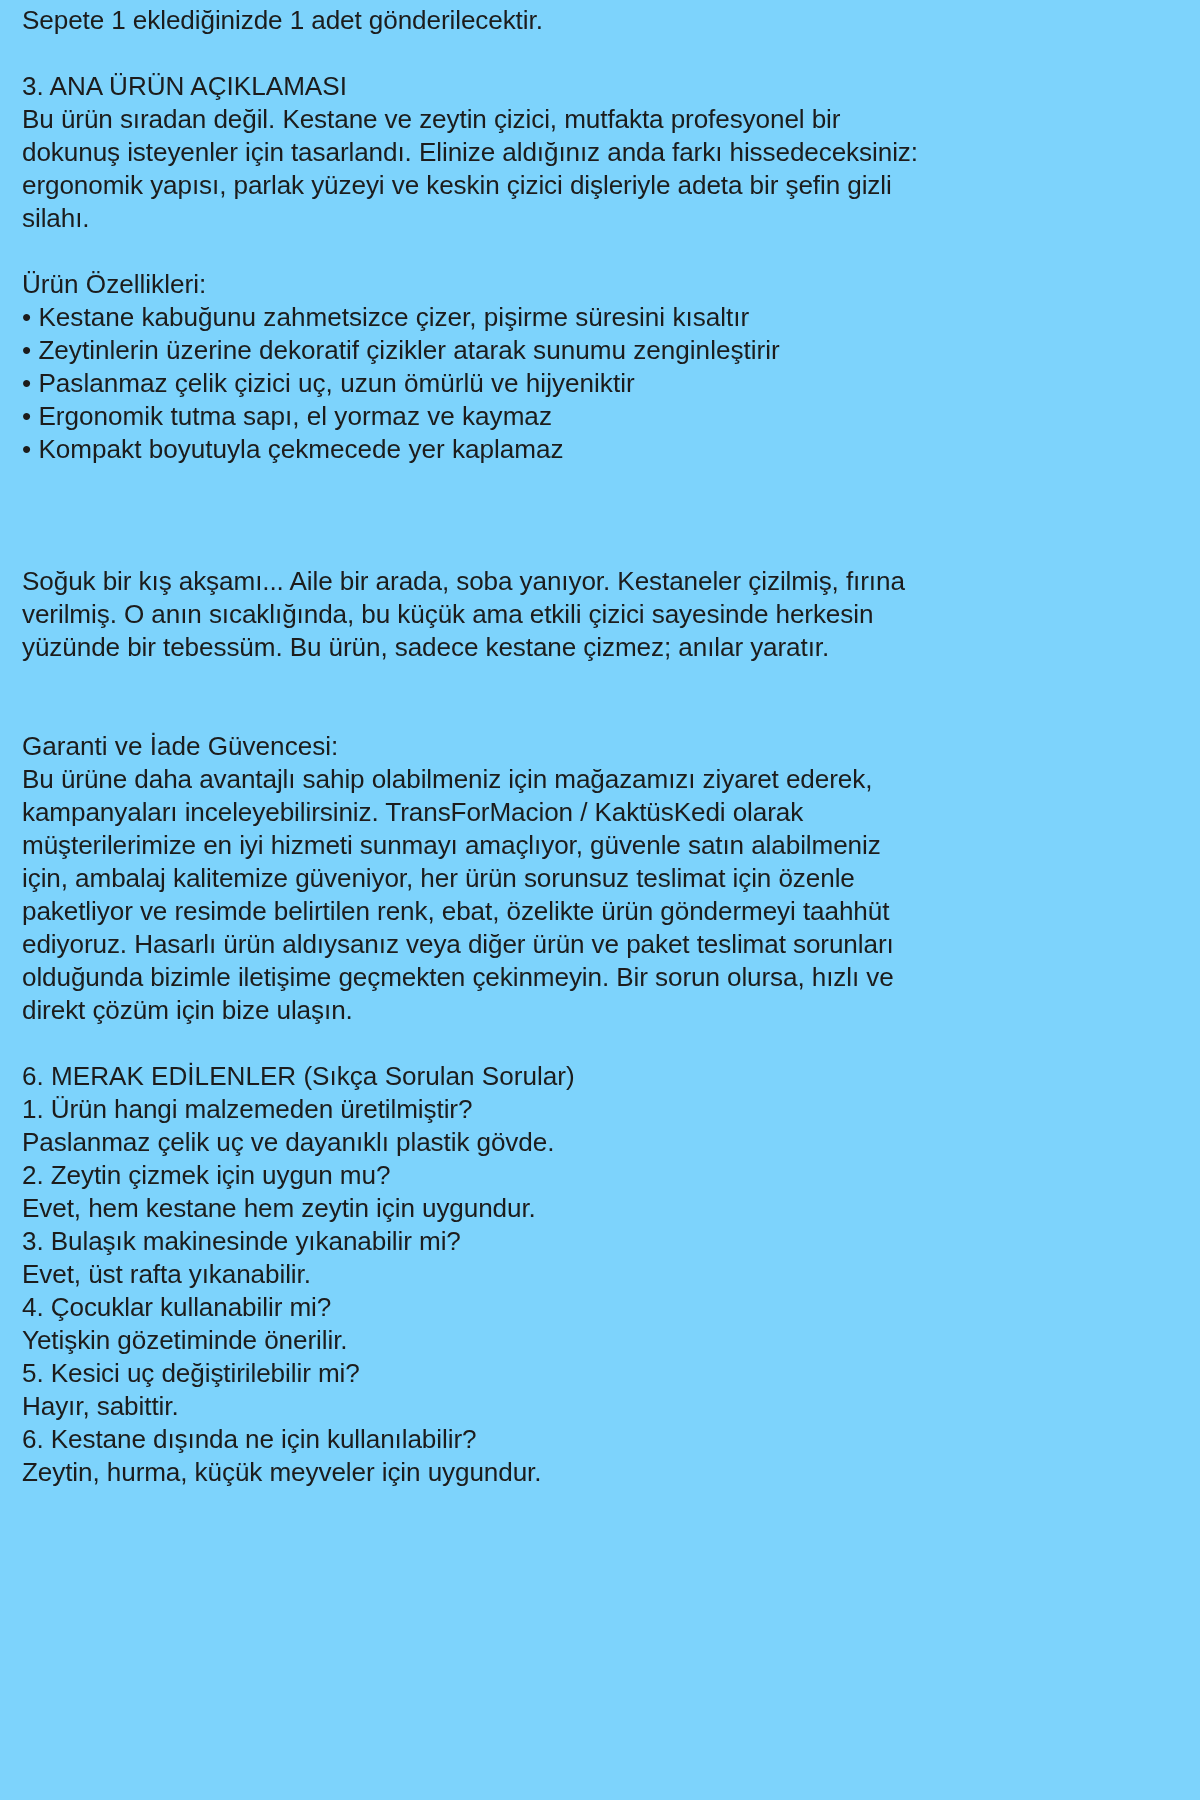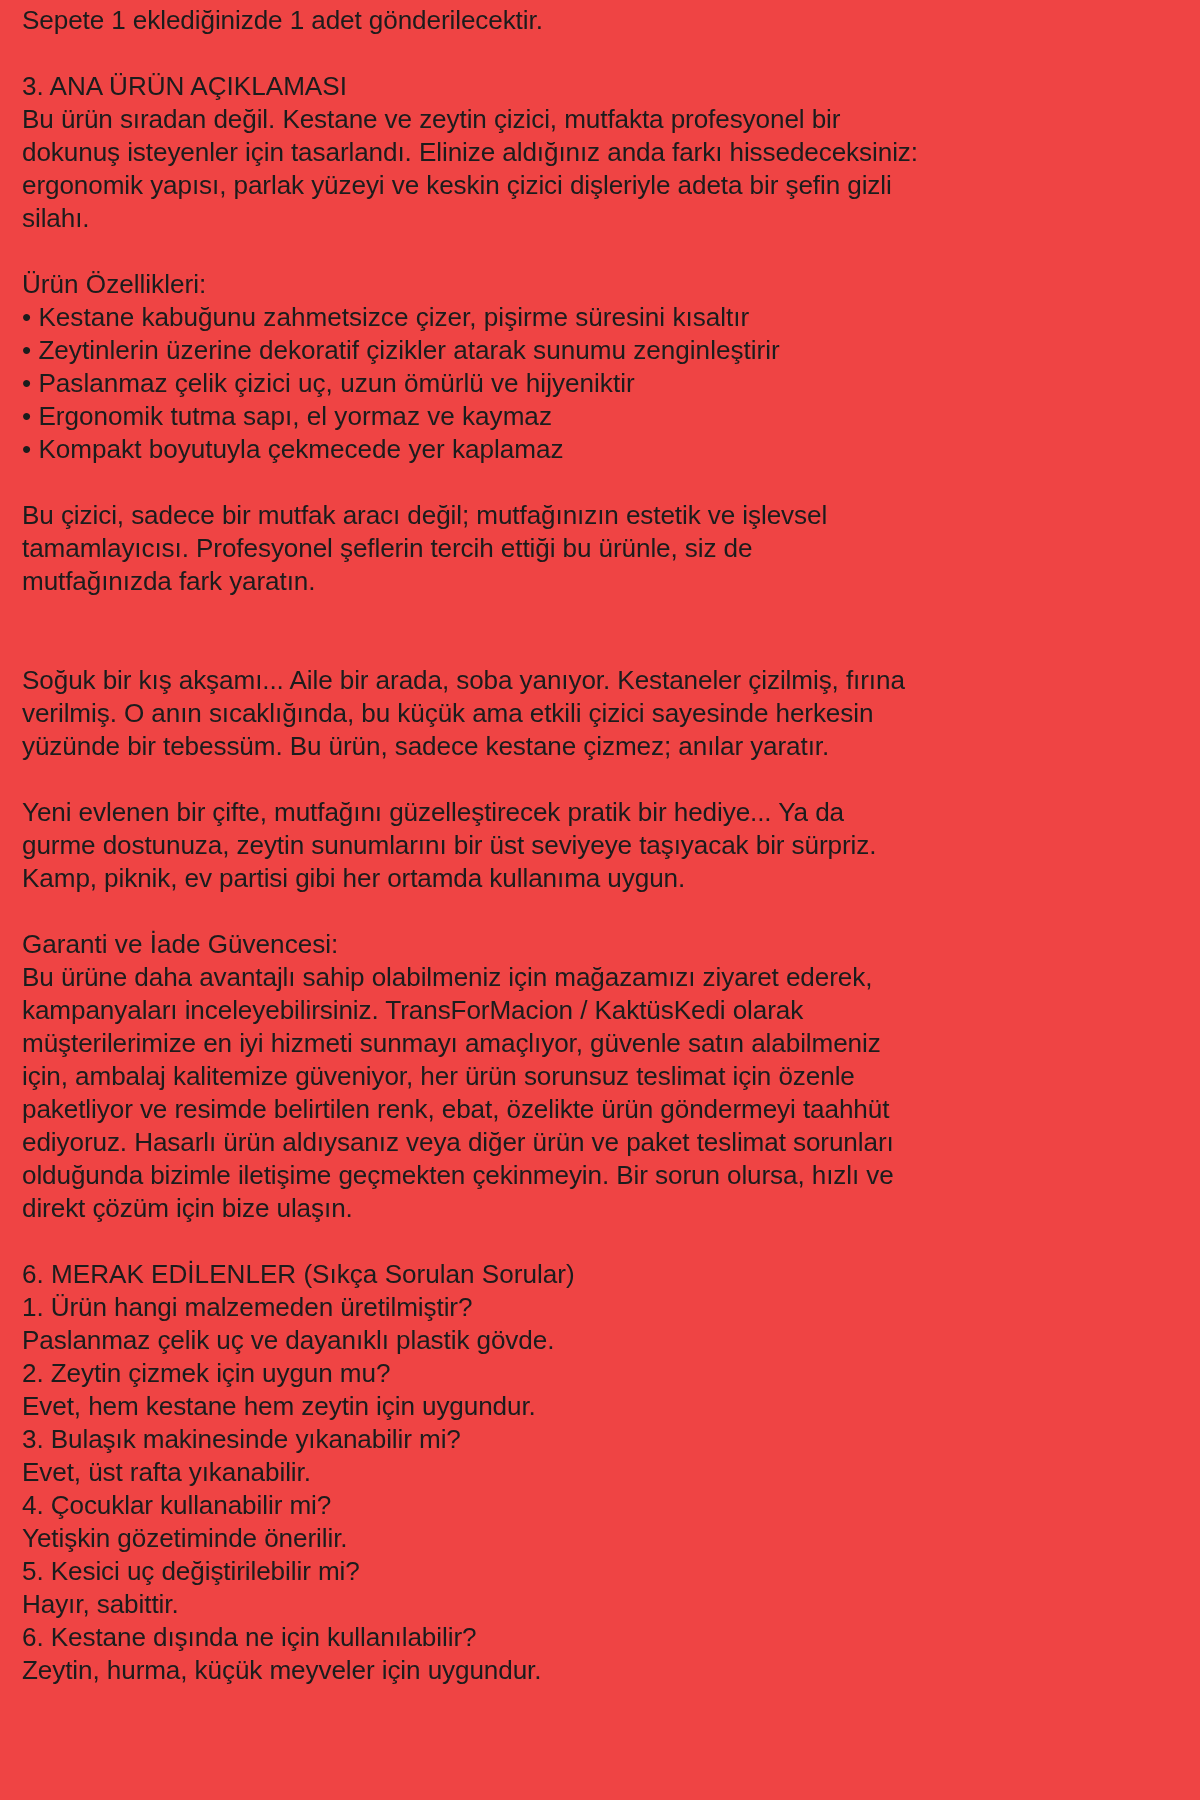--- a/index.html
+++ b/index.html
@@ -14,21 +14,21 @@
     overflow: hidden;
     font-family: "Liberation Sans", "DejaVu Sans", sans-serif;
     color: #1a1a1a;
     -webkit-font-smoothing: antialiased;
   }
 
   #page {
     position: relative;
     width: 1200px;
     height: 1800px;
-    background: #ef4444;
+    background: #7dd3fc;
     padding: 0;
     box-sizing: border-box;
   }
 
   #doc {
     position: absolute;
     left: 22px;
     top: 4px;
     width: 1060px;
   }
@@ -101,44 +101,34 @@
       <div class="heading">Ürün Özellikleri:</div>
       <div class="bullet-line"><span>•</span> <span>Kestane kabuğunu zahmetsizce çizer, pişirme süresini kısaltır</span></div>
       <div class="bullet-line"><span>•</span> <span>Zeytinlerin üzerine dekoratif çizikler atarak sunumu zenginleştirir</span></div>
       <div class="bullet-line"><span>•</span> <span>Paslanmaz çelik çizici uç, uzun ömürlü ve hijyeniktir</span></div>
       <div class="bullet-line"><span>•</span> <span>Ergonomik tutma sapı, el yormaz ve kaymaz</span></div>
       <div class="bullet-line"><span>•</span> <span>Kompakt boyutuyla çekmecede yer kaplamaz</span></div>
     </div>
 
     <div class="gap"></div>
 
-    <div class="block">
-      <div class="line">Bu çizici, sadece bir mutfak aracı değil; mutfağınızın estetik ve işlevsel</div>
-      <div class="line">tamamlayıcısı. Profesyonel şeflerin tercih ettiği bu ürünle, siz de</div>
-      <div class="line">mutfağınızda fark yaratın.</div>
-    </div>
 
     <div class="gap"></div>
 
 
     <div class="gap"></div>
 
     <div class="block">
       <div class="line">Soğuk bir kış akşamı... Aile bir arada, soba yanıyor. Kestaneler çizilmiş, fırına</div>
       <div class="line">verilmiş. O anın sıcaklığında, bu küçük ama etkili çizici sayesinde herkesin</div>
       <div class="line">yüzünde bir tebessüm. Bu ürün, sadece kestane çizmez; anılar yaratır.</div>
     </div>
 
     <div class="gap"></div>
 
-    <div class="block">
-      <div class="line">Yeni evlenen bir çifte, mutfağını güzelleştirecek pratik bir hediye... Ya da</div>
-      <div class="line">gurme dostunuza, zeytin sunumlarını bir üst seviyeye taşıyacak bir sürpriz.</div>
-      <div class="line">Kamp, piknik, ev partisi gibi her ortamda kullanıma uygun.</div>
-    </div>
 
     <div class="gap"></div>
 
     <div class="block">
       <div class="heading">Garanti ve İade Güvencesi:</div>
       <div class="line">Bu ürüne daha avantajlı sahip olabilmeniz için mağazamızı ziyaret ederek,</div>
       <div class="line">kampanyaları inceleyebilirsiniz. TransForMacion / KaktüsKedi olarak</div>
       <div class="line">müşterilerimize en iyi hizmeti sunmayı amaçlıyor, güvenle satın alabilmeniz</div>
       <div class="line">için, ambalaj kalitemize güveniyor, her ürün sorunsuz teslimat için özenle</div>
       <div class="line">paketliyor ve resimde belirtilen renk, ebat, özelikte ürün göndermeyi taahhüt</div>

